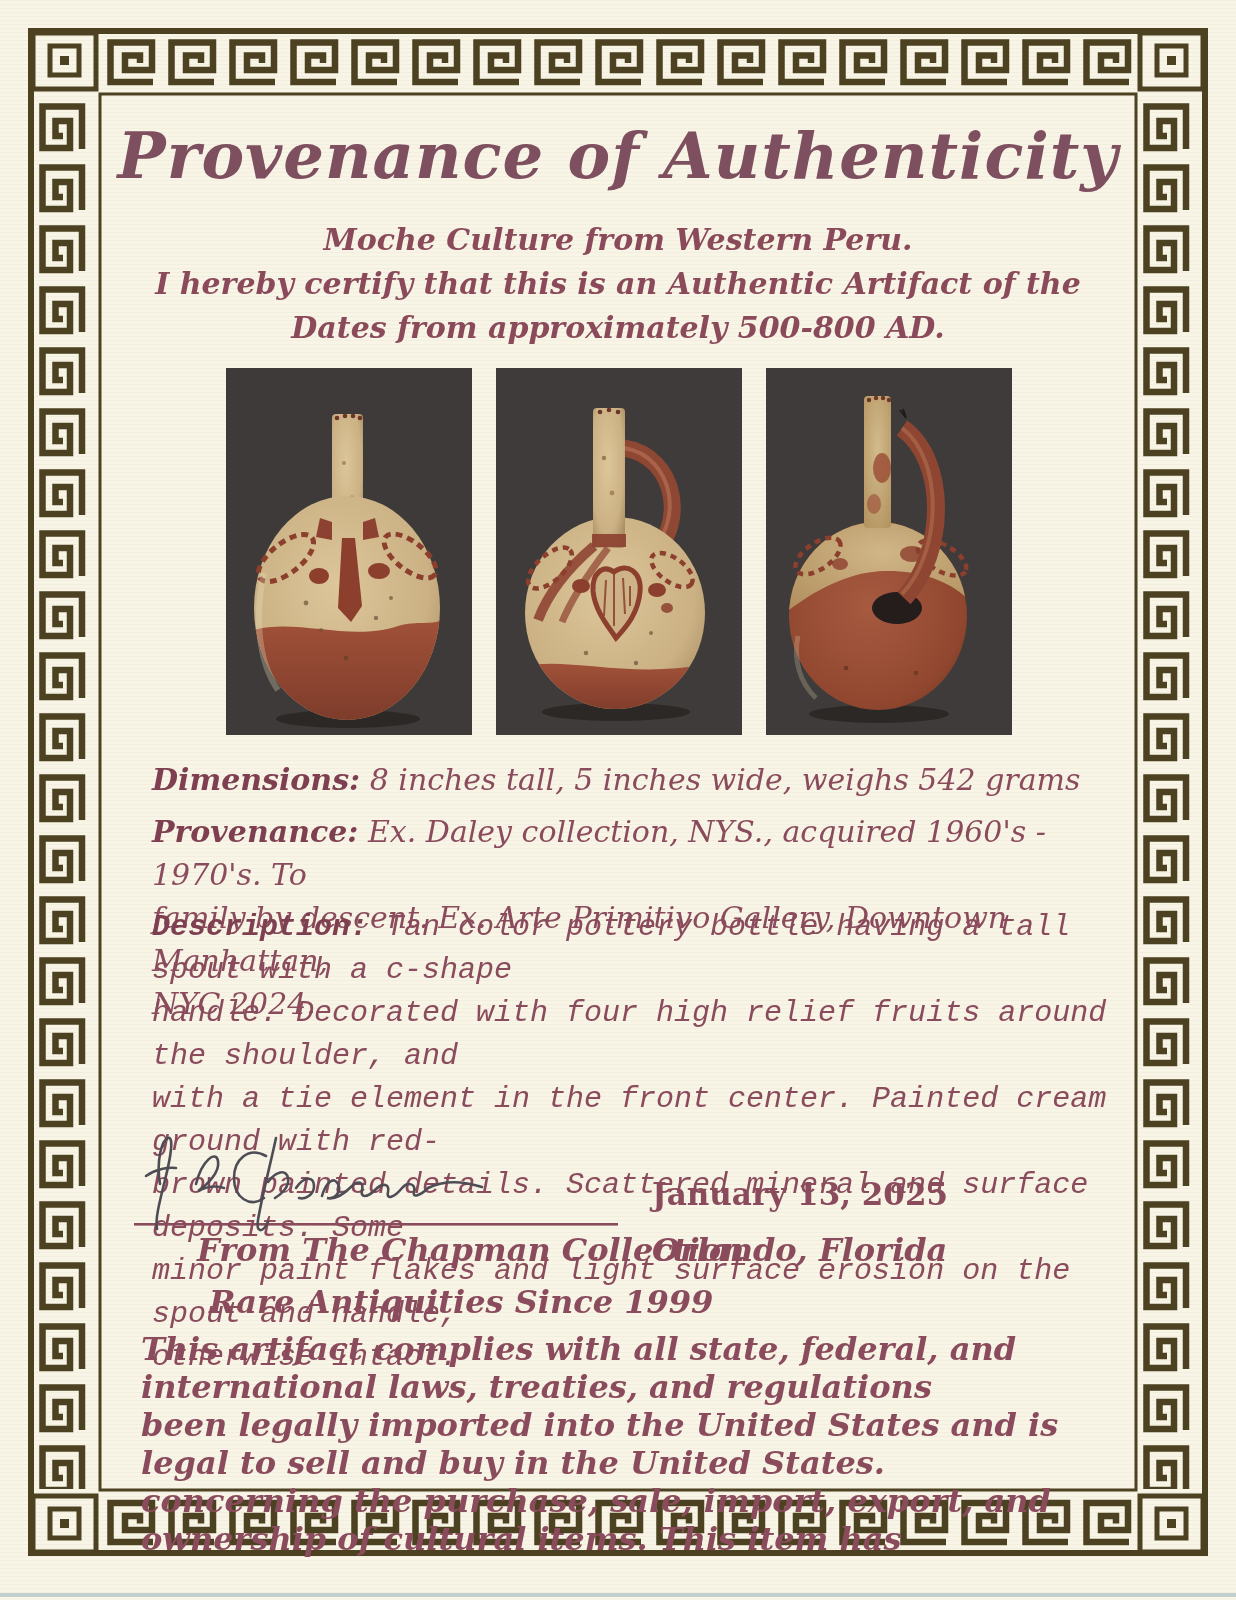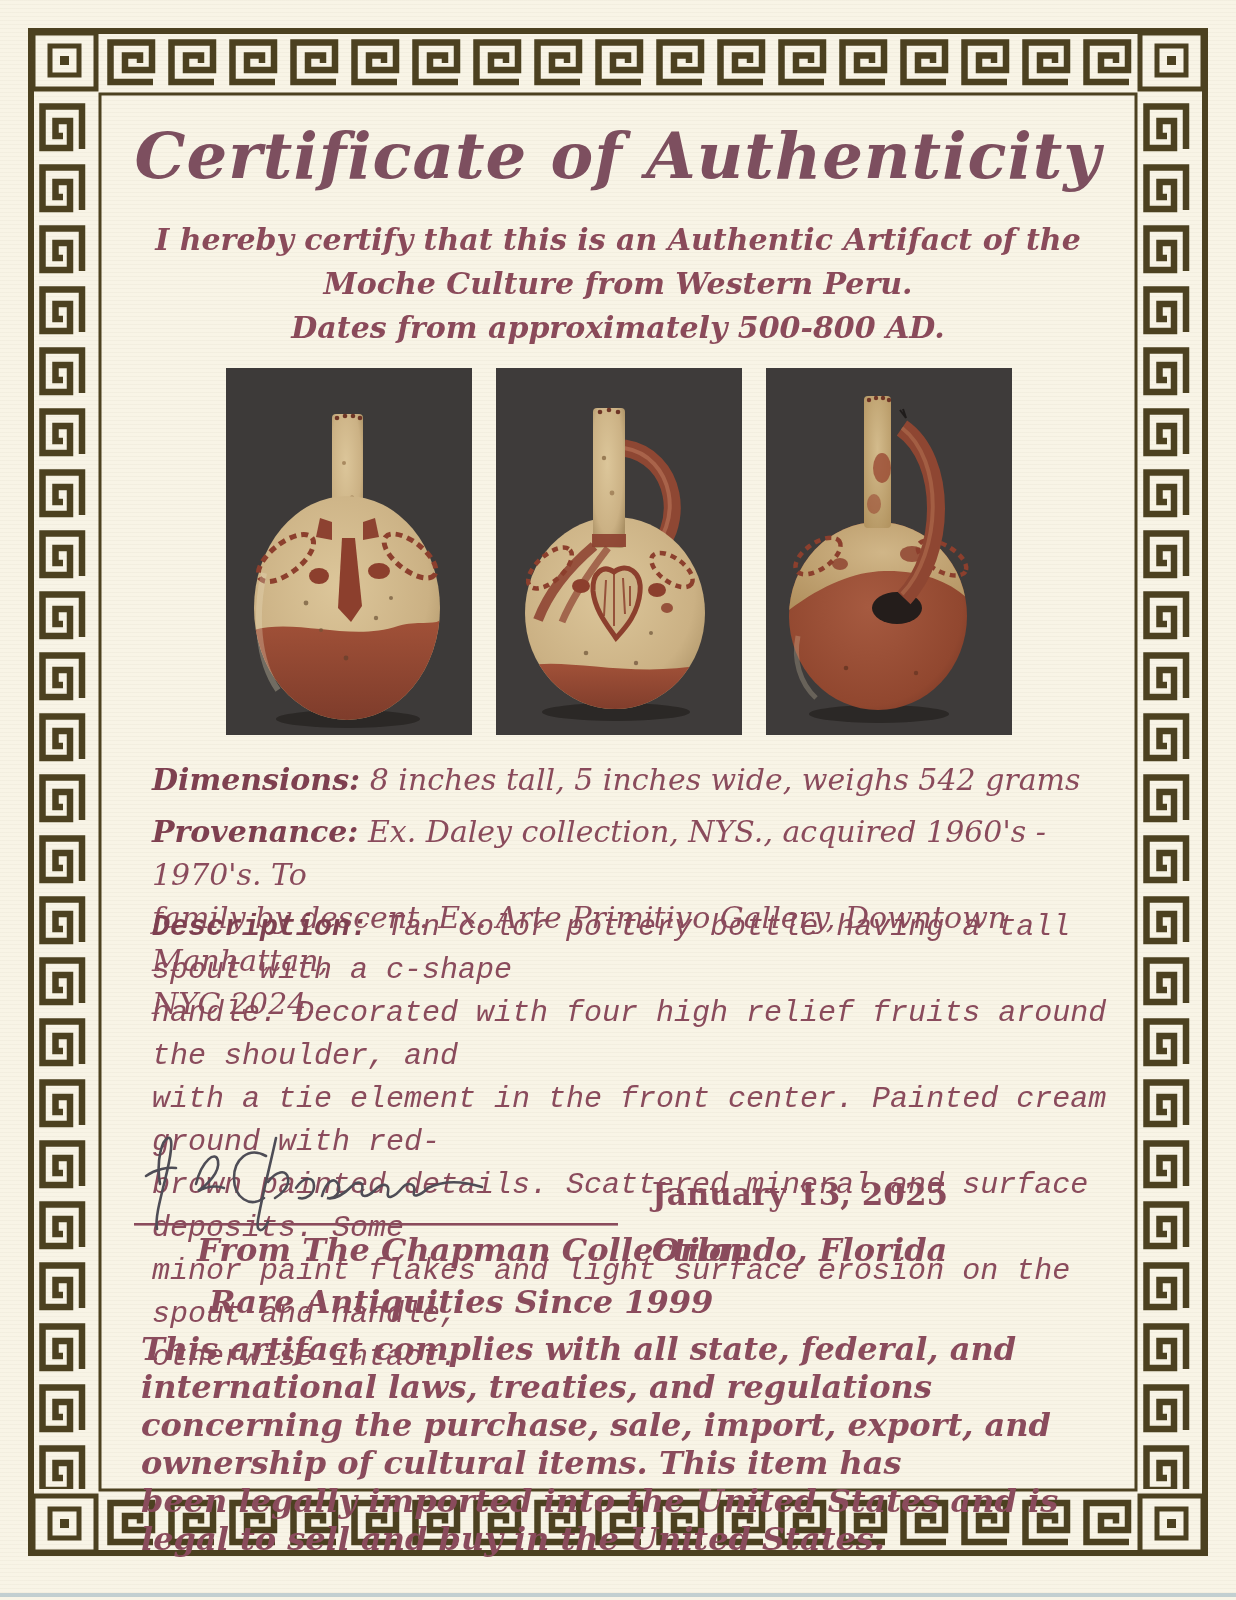--- a/index.html
+++ b/index.html
@@ -77,25 +77,25 @@
     <rect x="101" y="1496" width="1035" height="54" fill="url(#gkB)"></rect>
     <rect x="35" y="97" width="62" height="1392" fill="url(#gkL)"></rect>
     <rect x="1139" y="97" width="62" height="1392" fill="url(#gkR)"></rect>
 
     <use href="#cornerMotif" transform="translate(30,30)"></use>
     <use href="#cornerMotif" transform="translate(1137,30)"></use>
     <use href="#cornerMotif" transform="translate(30,1493)"></use>
     <use href="#cornerMotif" transform="translate(1137,1493)"></use>
   </svg>
 
-  <h1 class="title">Certificate of Authenticity</h1>
+  <h1 class="title">Provenance of Authenticity</h1>
 
   <div class="cert-lines">
+    <div>Moche Culture from Western Peru.</div>
     <div>I hereby certify that this is an Authentic Artifact of the</div>
-    <div>Moche Culture from Western Peru.</div>
     <div>Dates from approximately 500-800 AD.</div>
   </div>
 
   <div class="photos">
 
     <figure class="photo">
       <svg width="246" height="367" viewBox="0 0 246 367">
         <defs>
           <radialGradient id="c1" cx="45%" cy="40%" r="70%">
             <stop offset="0%" stop-color="#dcc69a"></stop>
@@ -278,18 +278,18 @@
     </svg>
   </div>
 
   <div class="date-text">January 13, 2025</div>
   <div class="collection-text">From The Chapman Collection</div>
   <div class="location-text">Orlando, Florida</div>
   <div class="tagline-text">Rare Antiquities Since 1999</div>
 
   <div class="legal">
     <div>This artifact complies with all state, federal, and international laws, treaties, and regulations</div>
+    <div>been legally imported into the United States and is legal to sell and buy in the United States.</div>
     <div>concerning the purchase, sale, import, export, and ownership of cultural items. This item has</div>
-    <div>been legally imported into the United States and is legal to sell and buy in the United States.</div>
   </div>
 
   <div class="scan-edge"></div>
 </div>
 
 </body></html>

